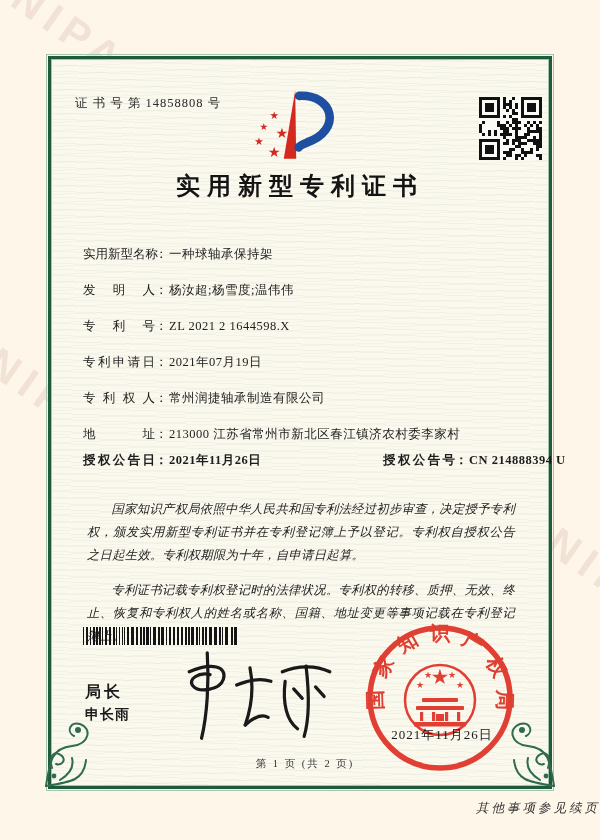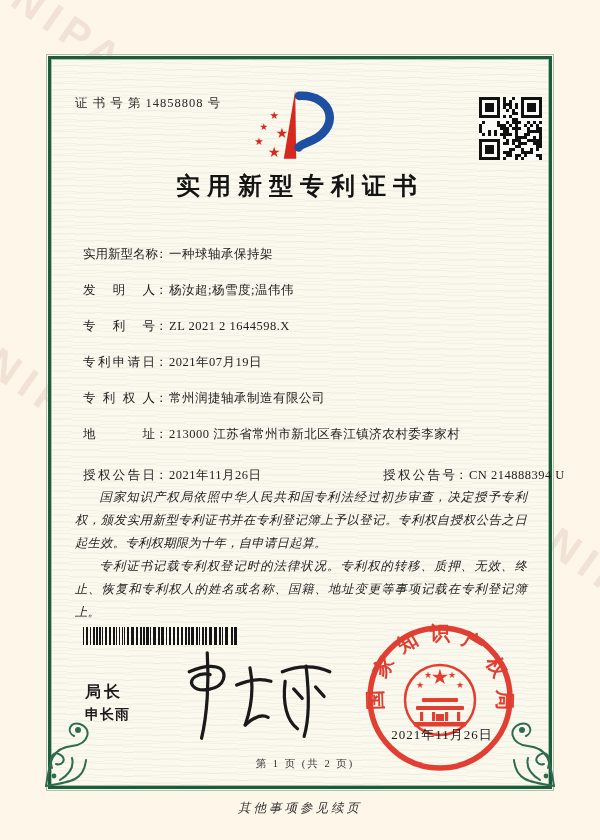--- a/index.html
+++ b/index.html
@@ -20,33 +20,33 @@
   .qr{position:absolute;left:479px;top:97px;width:63px;height:63px;background:#fafaf6;}
   .title{position:absolute;left:0;right:0;top:170px;text-align:center;
         font-size:24px;font-weight:bold;letter-spacing:7px;color:#141414;}
   .row{position:absolute;left:83px;font-size:12.5px;color:#1d1d1d;white-space:nowrap;}
   .flabel{display:inline-block;width:72px;text-align:justify;text-align-last:justify;vertical-align:top;}
   .fcolon{display:inline-block;width:14px;}
   .fvalue{letter-spacing:0.5px;}
   .grant-right{position:absolute;left:300px;top:0;}
   .bodytext{position:absolute;left:75px;top:486px;width:452px;font-size:12.3px;
         line-height:23px;font-style:italic;letter-spacing:0.3px;text-align:justify;color:#222;}
-  .bodytext p{margin:0;text-indent:2em;}
+  .bodytext p{margin:12px;text-indent:2em;}
   .barcode{position:absolute;left:83px;top:627px;}
   .signer-title{position:absolute;left:85px;top:682px;font-family:"Liberation Sans","DejaVu Sans",sans-serif;
         font-weight:bold;font-size:16px;letter-spacing:3px;color:#1c1c1c;}
   .signer-name{position:absolute;left:85px;top:706px;font-family:"Liberation Sans","DejaVu Sans",sans-serif;
         font-weight:bold;font-size:14px;letter-spacing:1px;color:#1c1c1c;}
   .signature{position:absolute;left:155px;top:643px;}
   .seal{position:absolute;left:360px;top:618px;opacity:.95;}
   .seal-date{position:absolute;left:362px;top:726px;width:160px;text-align:center;
         font-size:13px;letter-spacing:1px;color:#1a1a1a;z-index:5;}
   .page-no{position:absolute;left:10px;right:0;top:757px;text-align:center;font-size:10.5px;
         letter-spacing:2px;color:#333;}
-  .footer-note{position:absolute;left:0;right:0;top:800px;text-align:center;font-size:12.5px;
+  .footer-note{position:absolute;left:0;right:0;top:800px;text-align:right;font-size:12.5px;
         font-style:italic;letter-spacing:3px;color:#333;}
   .flourish{position:absolute;z-index:4;}
   .fl-bl{left:40px;top:706px;}
   .fl-br{left:476px;top:706px;transform:scaleX(-1);}
 </style>
 </head>
 <body>
 
 <div class="page">
 
@@ -243,21 +243,21 @@
   <div class="row" style="top:354px;">
     <span class="flabel">专利申请日</span><span class="fcolon">：</span><span class="fvalue">2021年07月19日</span>
   </div>
   <div class="row" style="top:390px;">
     <span class="flabel">专利权人</span><span class="fcolon">：</span><span class="fvalue">常州润捷轴承制造有限公司</span>
   </div>
   <div class="row" style="top:426px;">
     <span class="flabel">地址</span><span class="fcolon">：</span><span class="fvalue">213000 江苏省常州市新北区春江镇济农村委李家村</span>
   </div>
 
-  <div class="row" style="top:467px;width:460px;">
+  <div class="row" style="top:452px;width:460px;font-weight:bold;">
     <span>
       <span class="flabel">授权公告日</span><span class="fcolon">：</span><span class="fvalue">2021年11月26日</span>
     </span>
     <span class="grant-right">
       <span class="flabel">授权公告号</span><span class="fcolon">：</span><span class="fvalue">CN 214888394 U</span>
     </span>
   </div>
 
   <div class="bodytext">
     <p>国家知识产权局依照中华人民共和国专利法经过初步审查，决定授予专利权，颁发实用新型专利证书并在专利登记簿上予以登记。专利权自授权公告之日起生效。专利权期限为十年，自申请日起算。</p>

